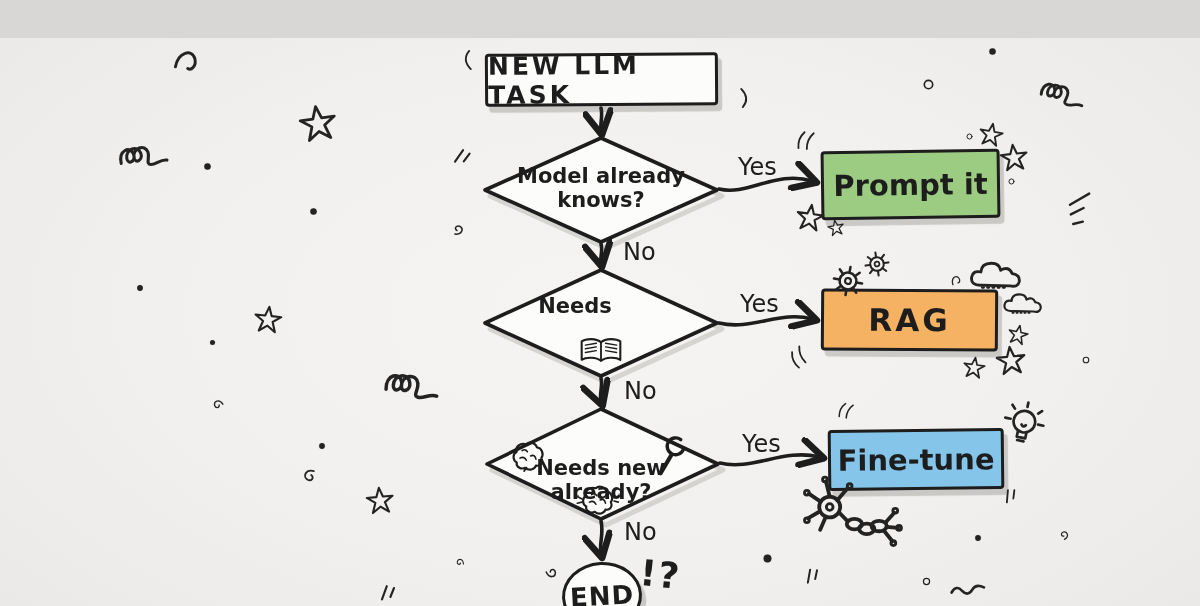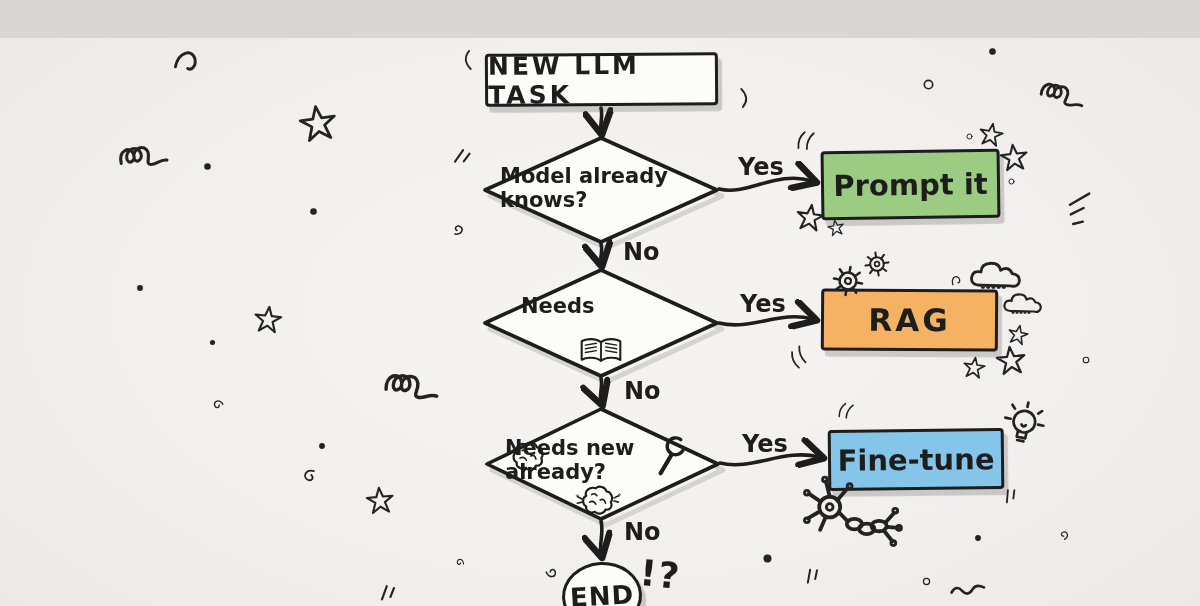--- a/index.html
+++ b/index.html
@@ -13,22 +13,22 @@
     border:3.5px solid #1d1d1d;border-radius:4px;background:#fcfcfa;
     box-shadow:4px 6px 1px rgba(60,58,54,.22);box-sizing:border-box;}
   .start{left:485px;top:15px;width:233px;height:53px;transform:rotate(-.4deg);
     font-size:25px;font-weight:700;letter-spacing:3px;}
   .result{font-size:29px;font-weight:700;}
   .result.r1{left:821px;top:112px;width:179px;height:69px;transform:rotate(-.8deg);}
   .result.r2{left:821px;top:251px;width:177px;height:62px;transform:rotate(.4deg);letter-spacing:3px;font-size:31px;}
   .result.r3{left:828px;top:391px;width:176px;height:61px;transform:rotate(-.6deg);}
   .endnode{left:562px;top:524px;width:80px;height:68px;border-radius:50%;
     font-size:26px;font-weight:700;letter-spacing:1px;transform:rotate(-3deg);}
-  .dtext{position:absolute;font-size:21px;font-weight:700;line-height:1.15;}
-  .edge-label{position:absolute;font-size:24px;font-weight:700;}
+  .dtext{position:absolute;text-align:center;font-size:21px;font-weight:700;line-height:1.15;}
+  .edge-label{position:absolute;font-size:24px;font-weight:400;}
   .dicon{position:absolute;}
   .dicon path,.dicon circle,.dicon ellipse{stroke:#1d1d1d;fill:none;stroke-linecap:round;stroke-linejoin:round;}
   .doodle{position:absolute;overflow:visible;}
   .doodle path,.doodle circle,.doodle ellipse{stroke:#232323;fill:none;stroke-linecap:round;stroke-linejoin:round;}
   .bang{position:absolute;left:640px;top:516px;font-size:36px;font-weight:700;transform:rotate(6deg);letter-spacing:2px;}
 </style>
 </head>
 <body>
 
 <div class="canvas">
@@ -64,24 +64,24 @@
   </svg>
 
   <div class="node start">
     <span>NEW LLM TASK</span>
   </div>
 
   <div class="dtext" style="left:500px;top:126px;width:202px;">
     <span>Model already</span><br>
     <span>knows?</span>
   </div>
-  <div class="dtext" style="left:521px;top:256px;width:192px;">
+  <div class="dtext" style="left:479px;top:256px;width:192px;">
     <span>Needs</span><br>
   </div>
-  <div class="dtext" style="left:505px;top:398px;width:192px;">
+  <div class="dtext" style="left:505px;top:418px;width:192px;">
     <span>Needs new</span><br>
     <span>already?</span>
   </div>
 
   <svg class="dicon" style="left:578px;top:297px;width:46px;height:34px;" viewBox="0 0 100 70">
     <path d="M50 14 C40 4 16 6 8 12 L8 52 C18 45 40 46 50 54 C60 46 82 45 92 52 L92 12 C84 6 60 4 50 14 Z" stroke-width="4.5"></path>
     <path d="M50 14 L50 54" stroke-width="4"></path>
     <path d="M16 20 L40 16 M16 28 L40 24 M16 36 L40 32 M60 16 L84 20 M60 24 L84 28 M60 32 L84 36" stroke-width="3"></path>
   </svg>
   <svg class="dicon" style="left:510px;top:402px;width:38px;height:32px;" viewBox="0 0 70 60">

